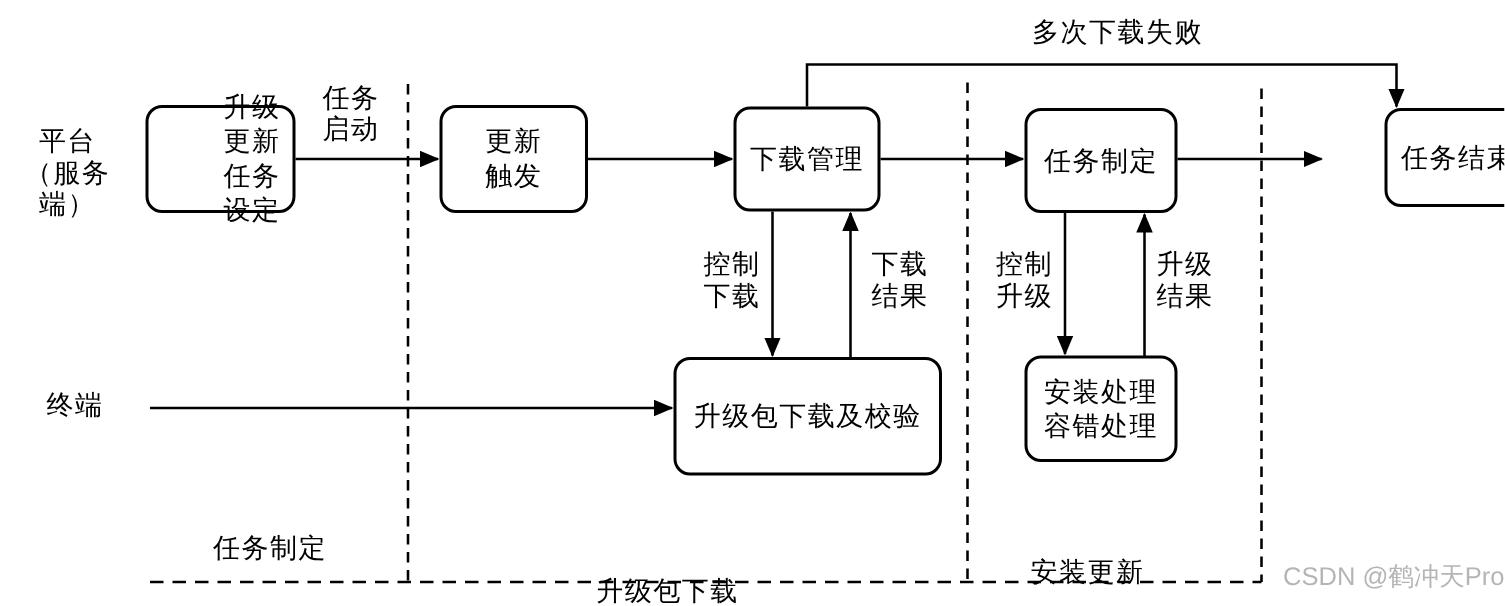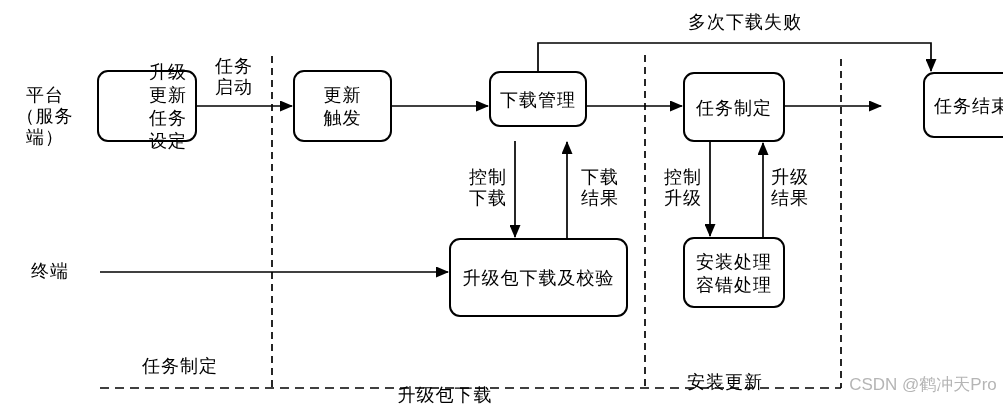--- a/index.html
+++ b/index.html
@@ -49,28 +49,28 @@
   .watermark {
     position: absolute;
     left: 843px;
     top: 376px;
     width: 160px;
     font-family: "Liberation Sans", "DejaVu Sans", sans-serif;
     font-size: 17px;
     line-height: 18px;
     color: #b5b5b5;
     letter-spacing: 0;
-    text-align: center;
+    text-align: right;
     white-space: nowrap;
   }
 
   
   .n-task-setting   { left: 97px;  top: 70px;  width: 100px; height: 72px; padding-left: 42px; }
   .n-update-trigger { left: 293px; top: 70px;  width: 99px;  height: 72px; }
-  .n-download-mgmt  { left: 489px; top: 71px;  width: 98px;  height: 56px; }
+  .n-download-mgmt  { left: 489px; top: 71px;  width: 98px;  height: 70px; }
   .n-install-mgmt   { left: 683px; top: 72px;  width: 102px; height: 70px; }
   .n-task-end       { left: 882px; top: 72px;  width: 98px;  height: 66px; margin-left: 41px; }
   .n-pkg-download   { left: 449px; top: 238px; width: 179px; height: 79px; }
   .n-install-handle { left: 683px; top: 237px; width: 102px; height: 71px; }
 
   
   .l-platform         { left: 0px;   top: 84px;  width: 90px;  }
   .l-terminal         { left: 8px;   top: 260px; width: 84px;  }
   .l-task-start       { left: 204px; top: 55px;  width: 60px;  }
   .l-control-download { left: 458px; top: 166px; width: 60px;  }

